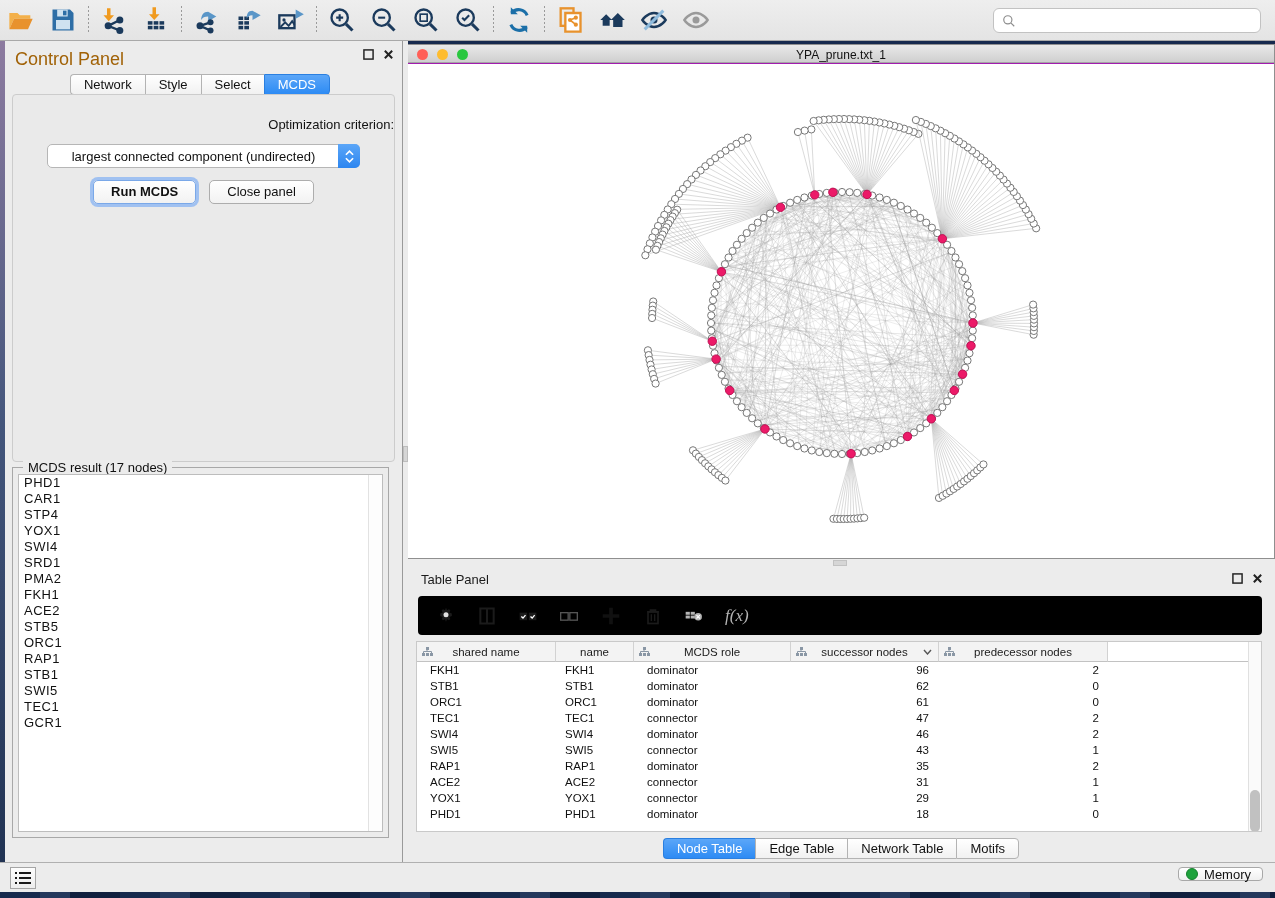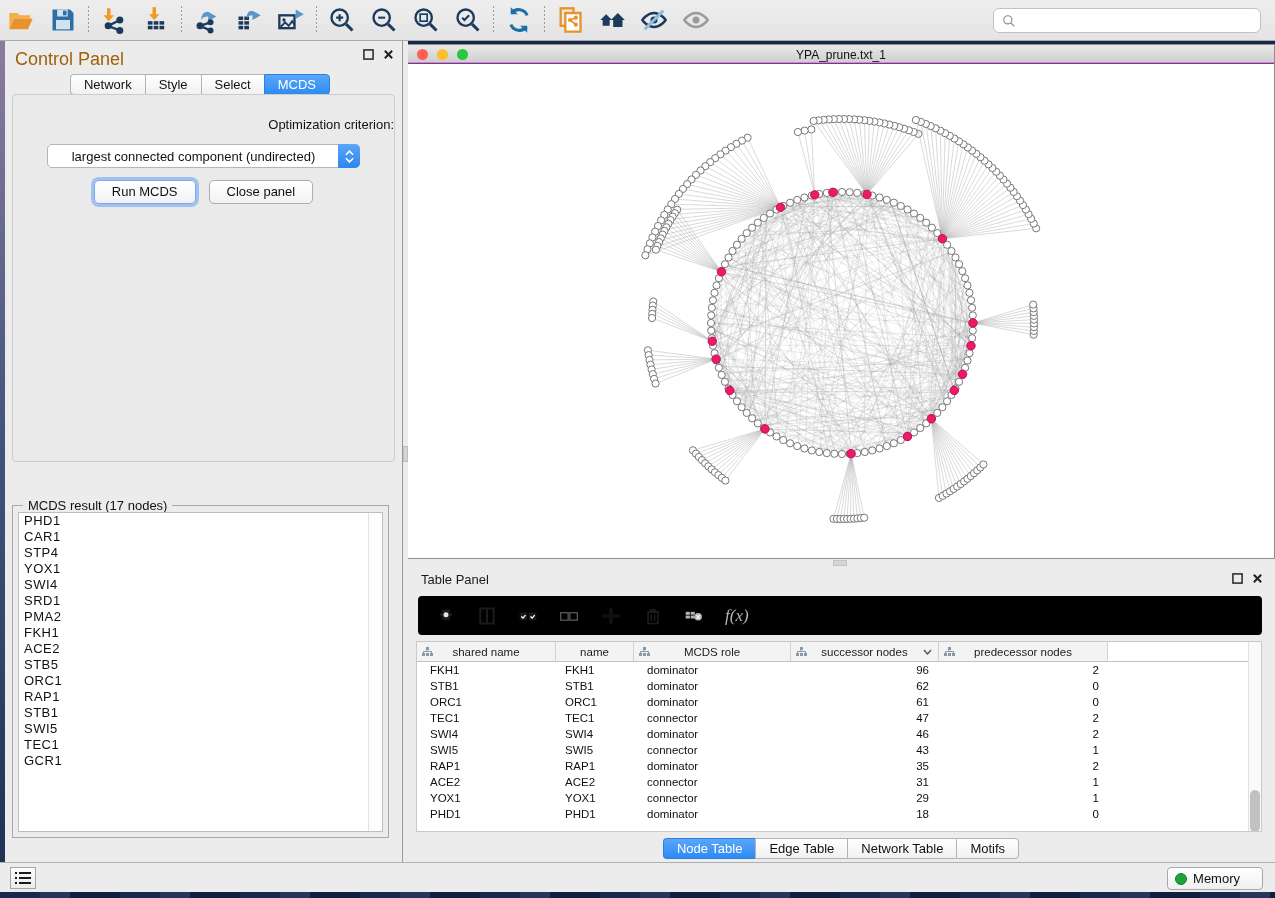--- a/index.html
+++ b/index.html
@@ -47,24 +47,24 @@
     display:flex; align-items:center; }
   .dropdown .dd-text { flex:1; text-align:center; font-size:13px; color:#111; padding-right:20px; }
   .dd-stepper { position:absolute; right:-1px; top:-1px; width:22px; height:24px;
     background:linear-gradient(#5ba6f8,#2d86f0); border-radius:0 5px 5px 0;
     display:flex; flex-direction:column; align-items:center; justify-content:center; gap:1px; }
   .dd-stepper svg { width:9px; height:6px; }
   .cp-buttons { display:flex; justify-content:center; gap:13px; margin-top:12px; }
   .btn { height:24px; padding:0 17px; font-size:13px; color:#111;
     background:linear-gradient(#ffffff,#f2f2f2); border:1px solid #adadad; border-radius:5px;
     line-height:22px; }
-  .btn.focused { box-shadow:0 0 0 3px rgba(110,165,245,.6); border-color:#7aa8e8; }
+  .btn.focused { box-shadow:0 0 0 3px rgba(110,165,245,.6); border-color:#7aa8e8;font-weight:bold; }
 
   .groupbox { position:absolute; top:426px; left:7px; bottom:24px; width:377px;
-    border:1px solid #a8a8a8;margin-top:38px; }
+    border:1px solid #a8a8a8; }
   .groupbox-label { position:absolute; top:-8px; left:10px; background:#ececec;
     padding:0 5px; font-size:13px; color:#111; }
   .mcds-list { position:absolute; inset:6px 5px 5px 5px; background:#fff;
     border:1px solid #bdbdbd; overflow:hidden; }
   .mcds-scroll { position:absolute; right:0; top:0; bottom:0; width:14px;
     border-left:1px solid #e2e2e2; background:#fdfdfd; }
   .mcds-item { font-size:13px; line-height:16px; padding-left:5px; color:#111;
     letter-spacing:.5px; }
 
   
@@ -110,21 +110,21 @@
   .tthumb { position:absolute; left:1px; right:1px; top:148px; height:42px; background:#c1c1c1; border-radius:6px; }
 
   .tp-tabs { position:absolute; bottom:3px; left:0; right:0; display:flex; justify-content:center; }
 
   
   .statusbar { position:absolute; left:0; top:862px; width:1275px; height:30px;
     background:#ececec; border-top:1px solid #b0b0b0; z-index:3; }
   .list-btn { position:absolute; left:10px; top:4px; width:26px; height:22px;
     background:linear-gradient(#fdfdfd,#ededed); border:1px solid #a5a5a5;
     display:flex; align-items:center; justify-content:center; }
-  .memory-btn { position:absolute; right:12px; top:4px; height:23px; padding:0 22px 0 7px;
+  .memory-btn { position:absolute; right:12px; top:4px; height:14px; padding:0 11px 0 7px;
     background:linear-gradient(#ffffff,#f0f0f0); border:1px solid #a8a8a8; border-radius:4px;
     display:flex; align-items:center; gap:6px; font-size:13px; color:#111; }
   .memory-dot { width:12px; height:12px; border-radius:50%; background:#1ea23c; border:1px solid #15802d; }
 </style>
 </head>
 <body>
 
 <div class="desktop-left"></div>
 <div class="desktop-bottom"></div>
 

